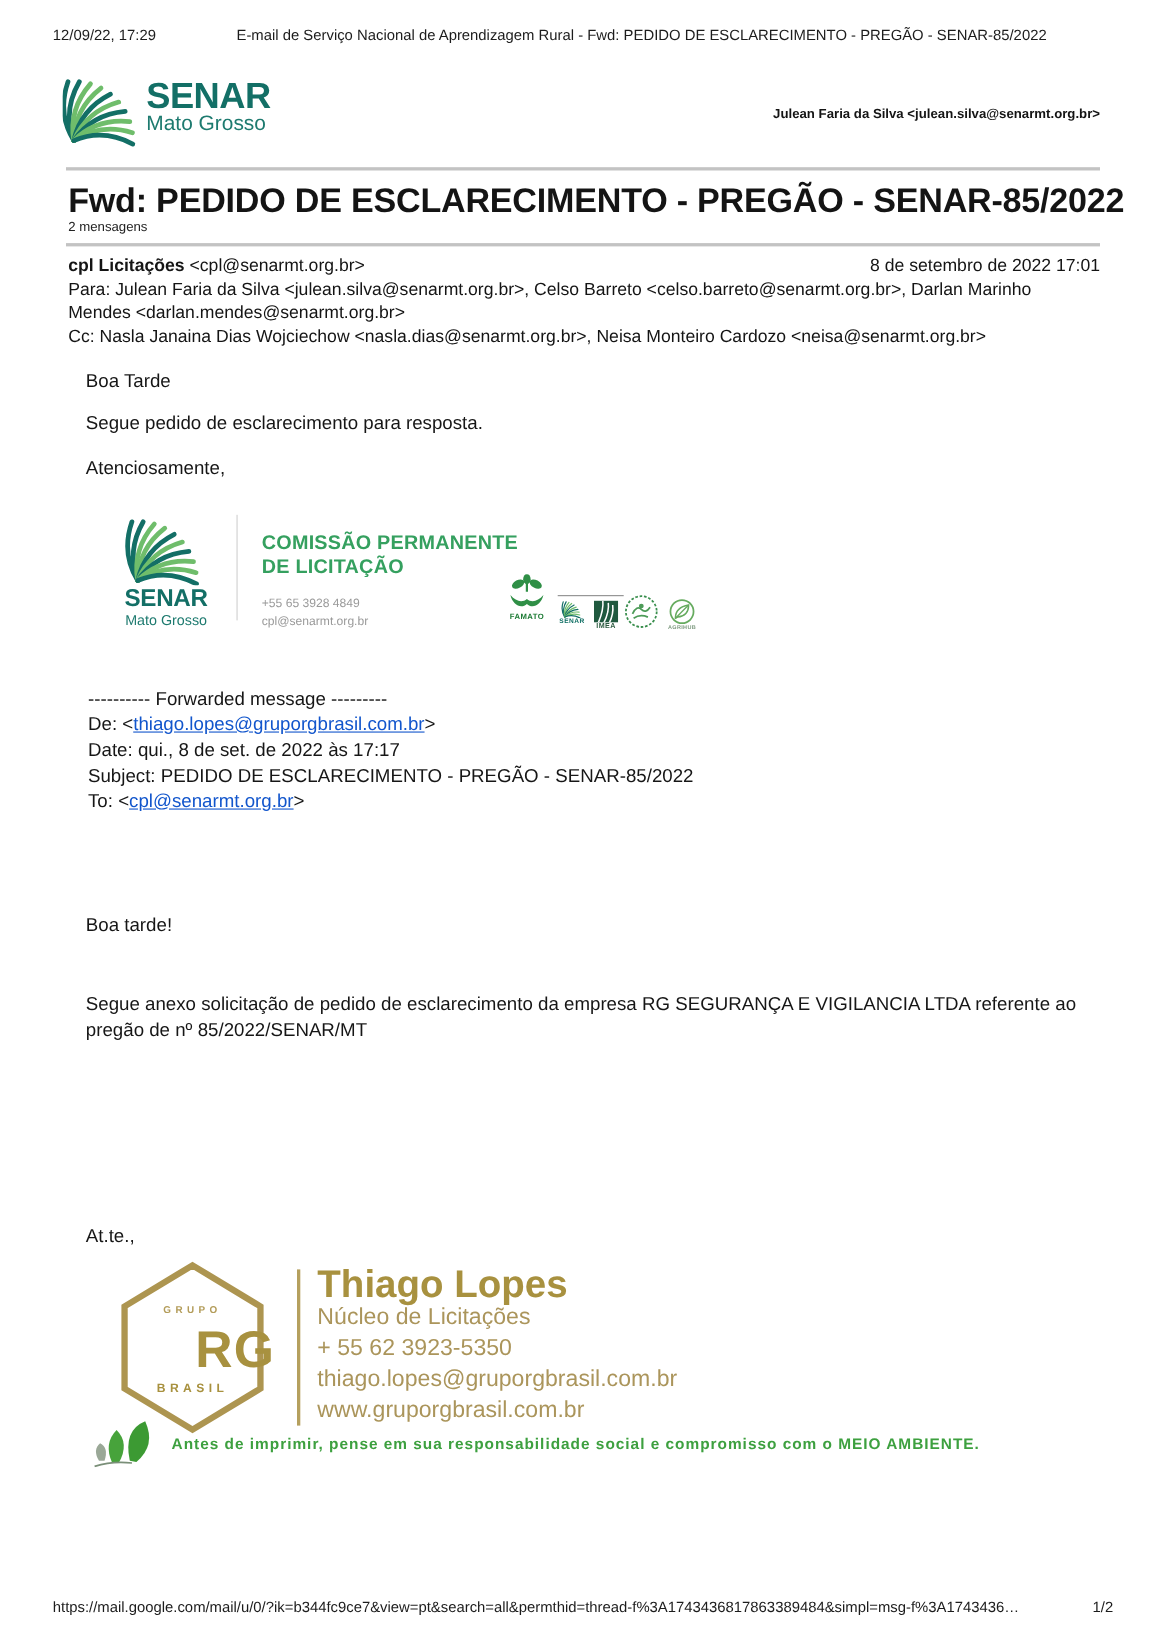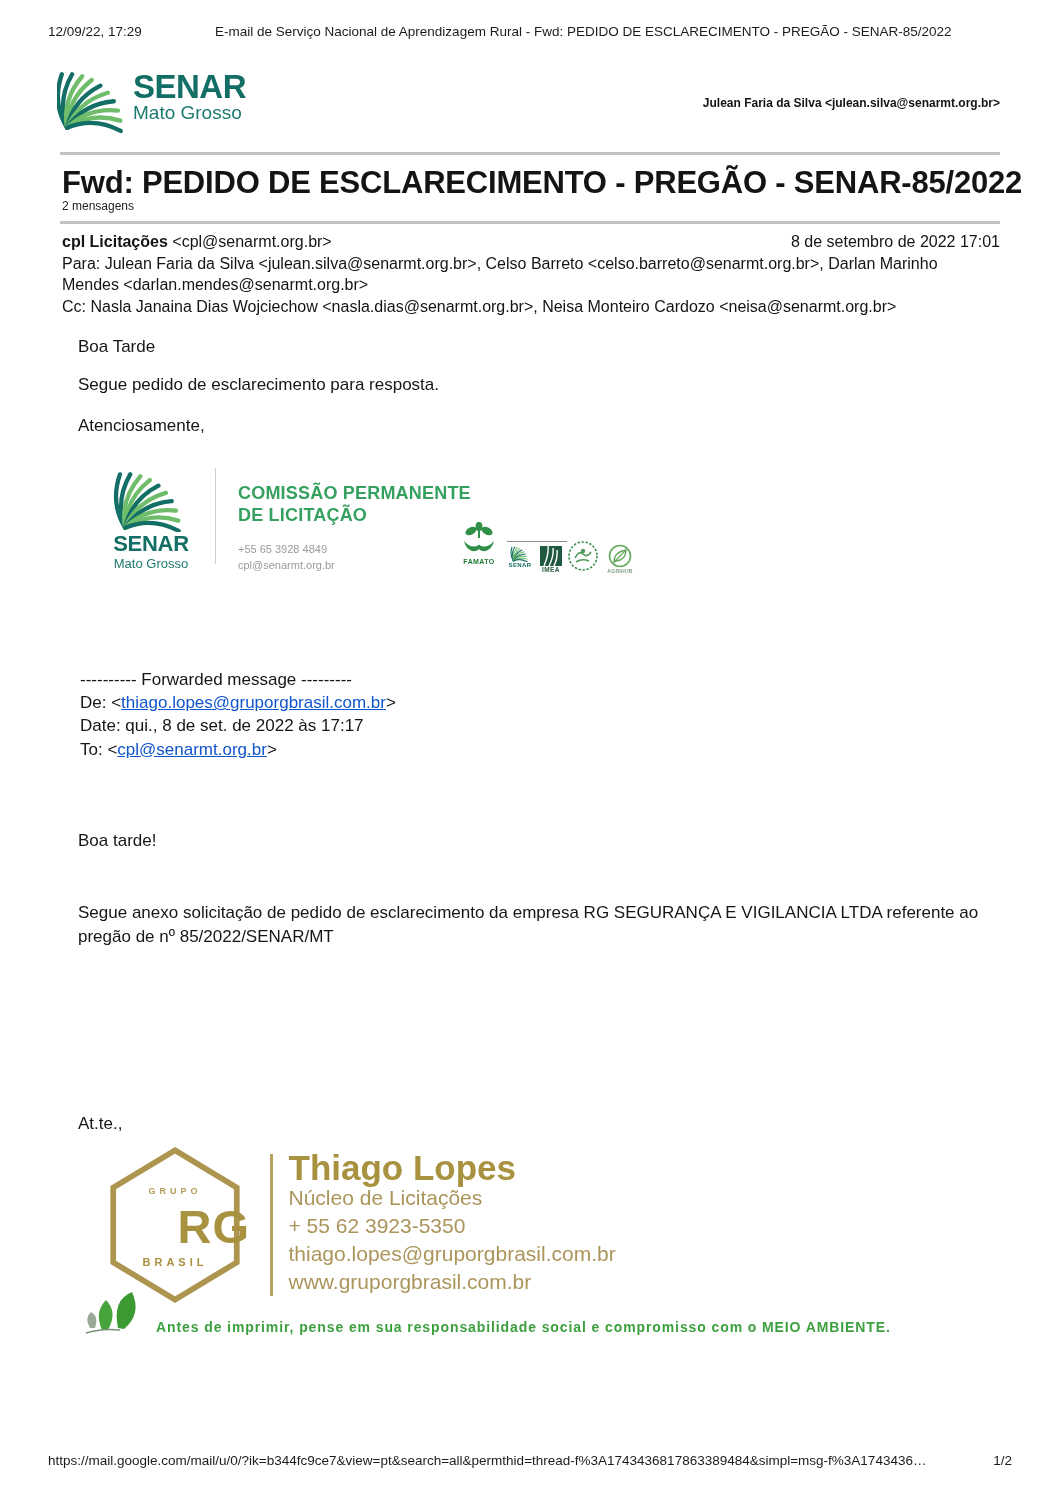--- a/index.html
+++ b/index.html
@@ -49,21 +49,21 @@
   .hex-main{position:absolute;left:0;top:53px;width:150px;text-align:right;
     color:#a8913f;font-size:47px;font-weight:bold;letter-spacing:1px;}
   .hex-bottom{position:absolute;left:0;top:110px;width:150px;text-align:center;
     color:#a8913f;font-size:11px;font-weight:bold;letter-spacing:4px;}
   .rg-vline{width:2.5px;background:#b5a05e;height:142px;margin:8px 16px 0 20px;}
   .rg-text{padding-top:6px;color:#ab955b;}
   .rg-name{font-size:35px;font-weight:bold;line-height:32px;color:#a8913f;}
   .rg-line{font-size:21px;line-height:28px;}
   
   .eco{display:flex;align-items:flex-start;}
-  .eco-text{margin-left:10px;margin-top:31px;color:#3da03f;font-weight:bold;
+  .eco-text{margin-left:10px;margin-top:16px;color:#3da03f;font-weight:bold;
     font-size:14px;letter-spacing:0.9px;}
   svg{display:block;}
 </style>
 </head>
 <body>
 
 <div class="page">
 
   <svg width="0" height="0" style="position:absolute" aria-hidden="true">
     <defs>
@@ -194,26 +194,27 @@
         <svg width="24" height="24" viewBox="0 0 24 24" style="margin:0 auto">
           <circle cx="12" cy="12" r="10.5" fill="none" stroke="#66ab5f" stroke-width="1.6"></circle>
           <path d="M6,18 Q6,8 18,6 Q18,16 8,17 Z" fill="none" stroke="#66ab5f" stroke-width="1.4"></path>
           <line x1="6" y1="18" x2="18" y2="6" stroke="#66ab5f" stroke-width="1.2"></line>
         </svg>
       </span>
       <div class="partner-label plabel-gray">AGRIHUB</div>
     </div>
   </div>
 
-  <div class="abs fwd" style="left:80px;top:668px">
+  <div class="abs fwd" style="left:80px;top:624px">
     <div>---------- Forwarded message ---------</div>
     <div>
       <span>De: &lt;</span><a class="maillink">thiago.lopes@gruporgbrasil.com.br</a><span>&gt;</span>
     </div>
     <div>Date: qui., 8 de set. de 2022 às 17:17</div>
+    <div>Subject: PEDIDO DE ESCLARECIMENTO - PREGÃO - SENAR-85/2022</div>
     <div>
       <span>To: &lt;</span><a class="maillink">cpl@senarmt.org.br</a><span>&gt;</span>
     </div>
   </div>
 
   <div class="abs body-text" style="left:78px;top:831px">Boa tarde!</div>
   <div class="abs body-text" style="left:78px;top:901px;width:905px;line-height:24px">Segue anexo solicitação de pedido de esclarecimento da empresa RG SEGURANÇA E VIGILANCIA LTDA referente ao pregão de nº 85/2022/SENAR/MT</div>
   <div class="abs body-text" style="left:78px;top:1114px">At.te.,</div>
 
   <div class="abs rg-sig" style="left:100px;top:1146px">

